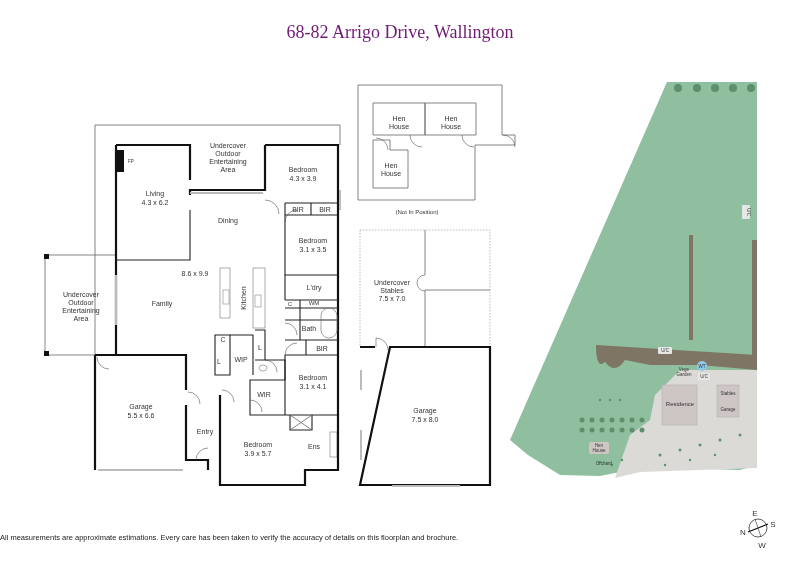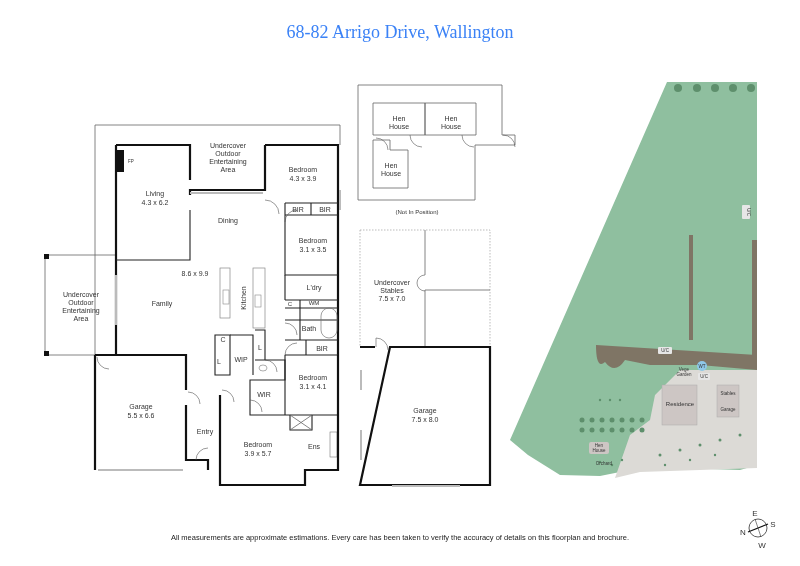--- a/index.html
+++ b/index.html
@@ -1,28 +1,28 @@
 <!DOCTYPE html>
 <html><head>
 <meta charset="utf-8">
 <style>
   html, body { margin:0; padding:0; background:#ffffff; }
   body { width:800px; height:566px; position:relative; overflow:hidden; font-family:"Liberation Sans", sans-serif; color:#222; }
-  .title { position:absolute; left:0; top:22px; width:800px; text-align:center; font-family:"Liberation Serif", serif; font-size:18px; color:#3b82f6; }
+  .title { position:absolute; left:0; top:22px; width:800px; text-align:center; font-family:"Liberation Serif", serif; font-size:18px; color:#701a75; }
   svg { position:absolute; left:0; top:0; }
   .lbl { font-family:"Liberation Sans", sans-serif; font-size:7px; fill:#333; text-anchor:middle; }
   .lbl-s { font-family:"Liberation Sans", sans-serif; font-size:6px; fill:#333; text-anchor:middle; }
   .lbl-xs { font-family:"Liberation Sans", sans-serif; font-size:4.5px; fill:#333; text-anchor:middle; }
   .wall { stroke:#111; stroke-width:2.2; fill:none; }
   .iwall { stroke:#222; stroke-width:1.1; fill:none; }
   .thin { stroke:#666; stroke-width:0.8; fill:none; }
   .glass { stroke:#bbb; stroke-width:2; fill:none; }
   .dots { stroke:#aaa; stroke-width:0.8; stroke-dasharray:1.5 1.5; fill:none; }
   .door { stroke:#555; stroke-width:0.6; fill:none; }
-  .disclaimer { position:absolute; left:0; top:533px; width:800px; text-align:center; font-size:7.5px; color:#222; }
+  .disclaimer { position:absolute; left:0; top:533px; width:800px; font-size:7.5px; color:#222; }
 </style>
 </head>
 <body>
 
 <div class="title">68-82 Arrigo Drive, Wallington</div>
 
 <svg width="800" height="566" viewBox="0 0 800 566">
 
   <g>
 

